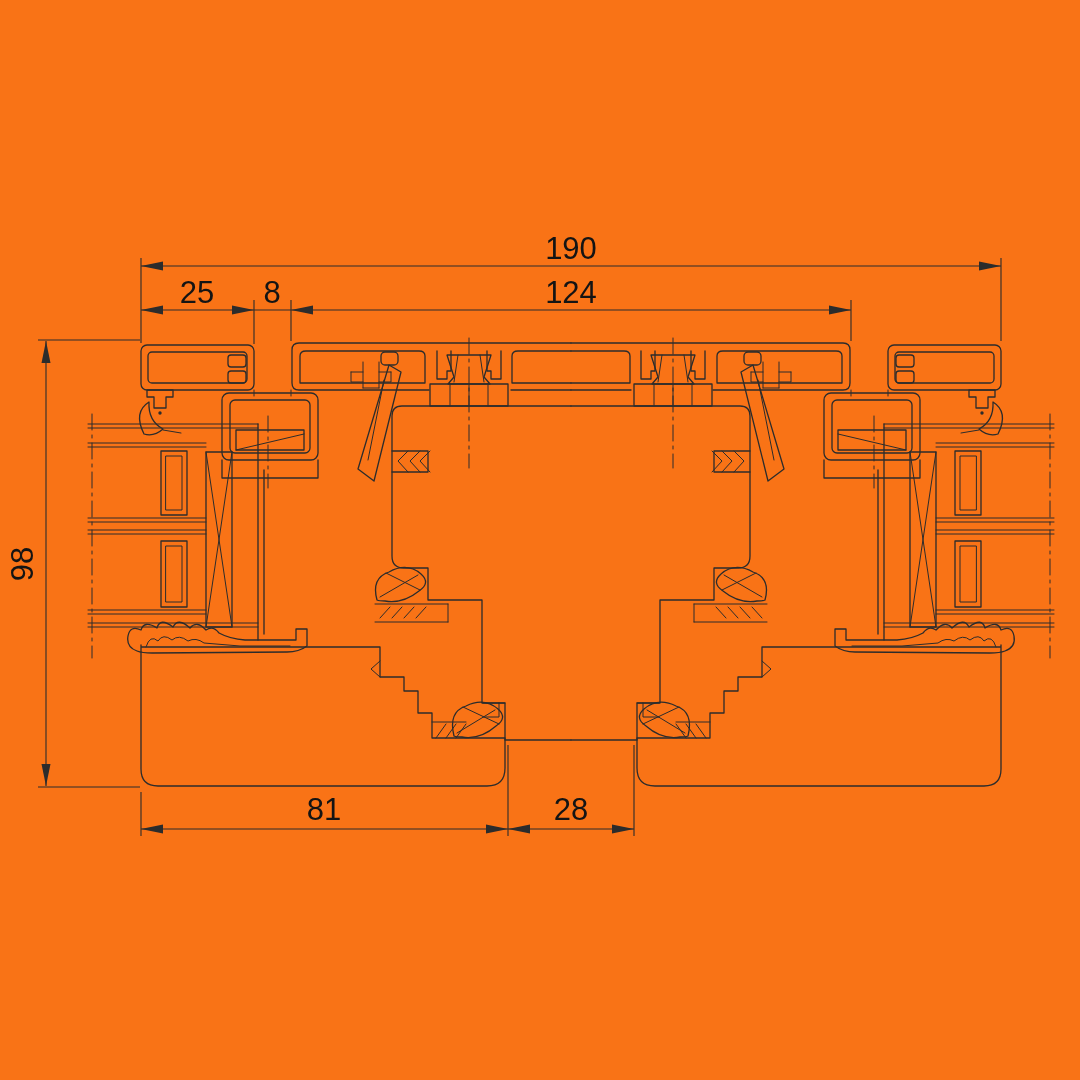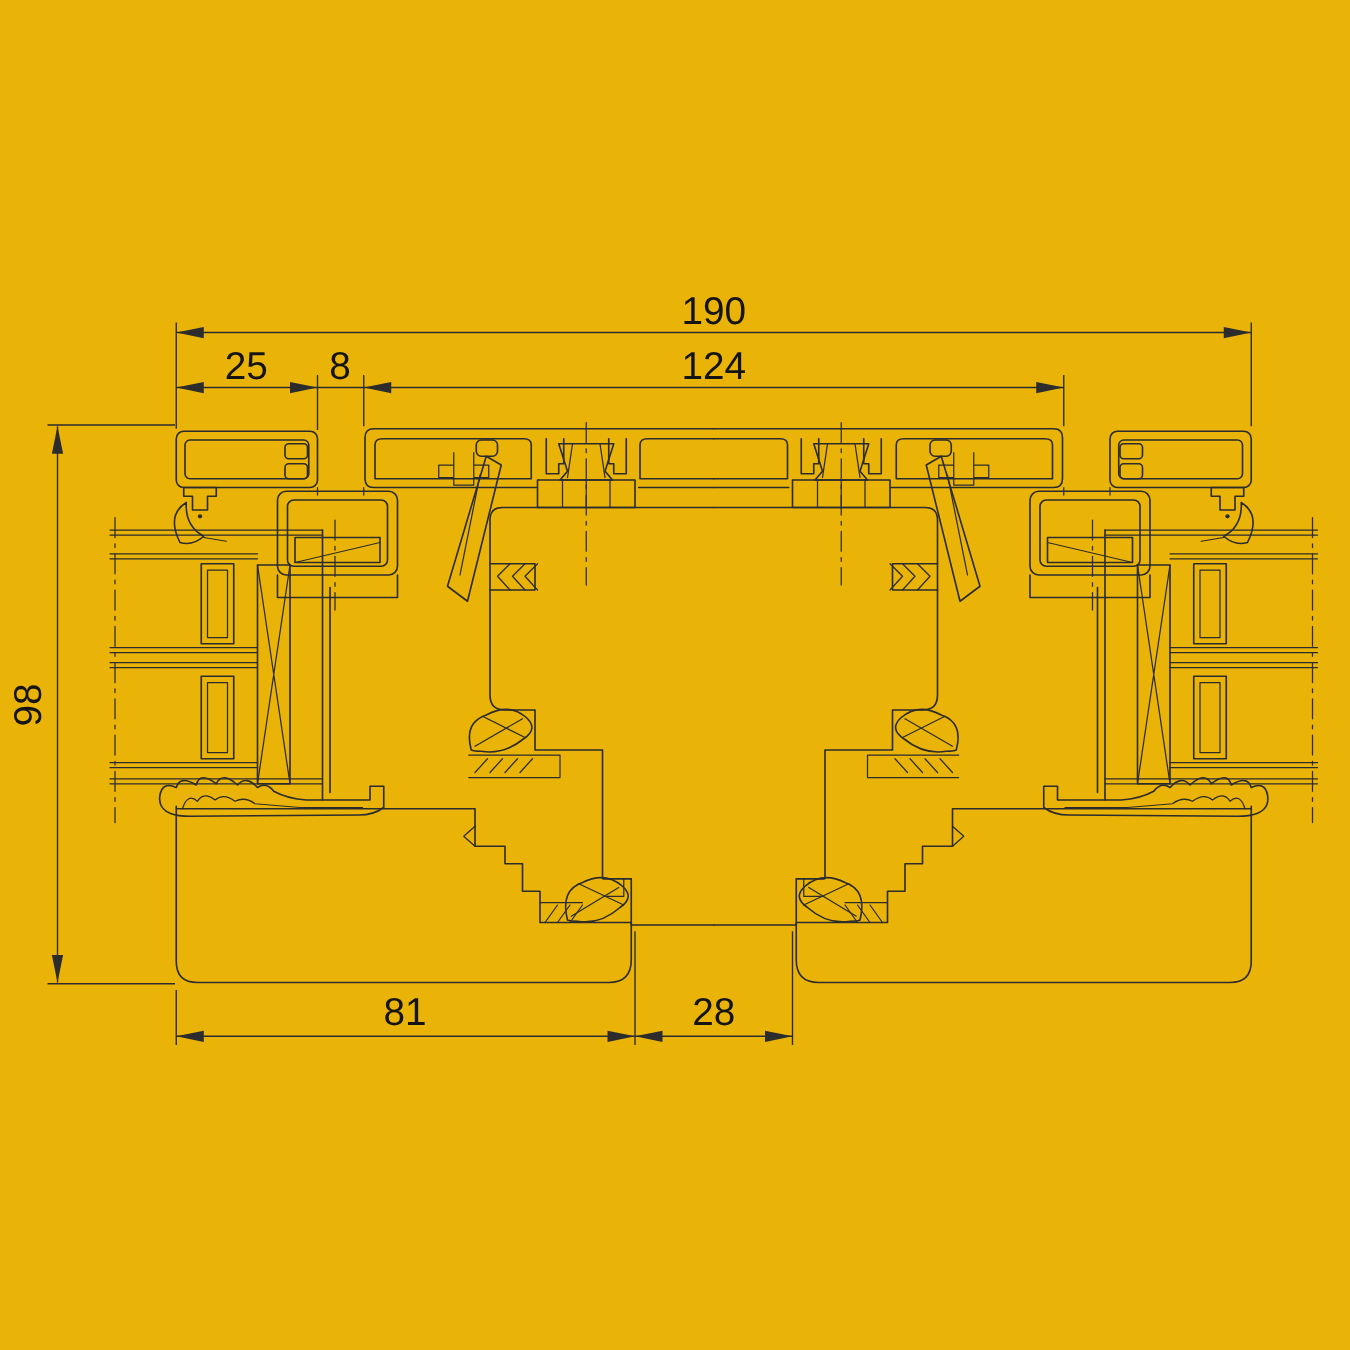--- a/index.html
+++ b/index.html
@@ -1,16 +1,16 @@
 <!DOCTYPE html>
 <html><head>
 <meta charset="utf-8">
 <style>
   html,body{margin:0;padding:0;background:#ffffff;}
-  .stage{position:relative;width:1080px;height:1080px;background:#eab308;overflow:hidden;
+  .stage{position:relative;width:1080px;height:1080px;background:#f97316;overflow:hidden;
          font-family:"Liberation Sans", sans-serif;}
   svg{position:absolute;left:0;top:0;width:1080px;height:1080px;}
   text{font-family:"Liberation Sans", sans-serif;font-size:31px;}
   .dashdot{stroke-dasharray:16 5 3 5;}
   .thin{stroke-width:1;}
 </style>
 </head>
 <body>
 
 <div class="stage">

